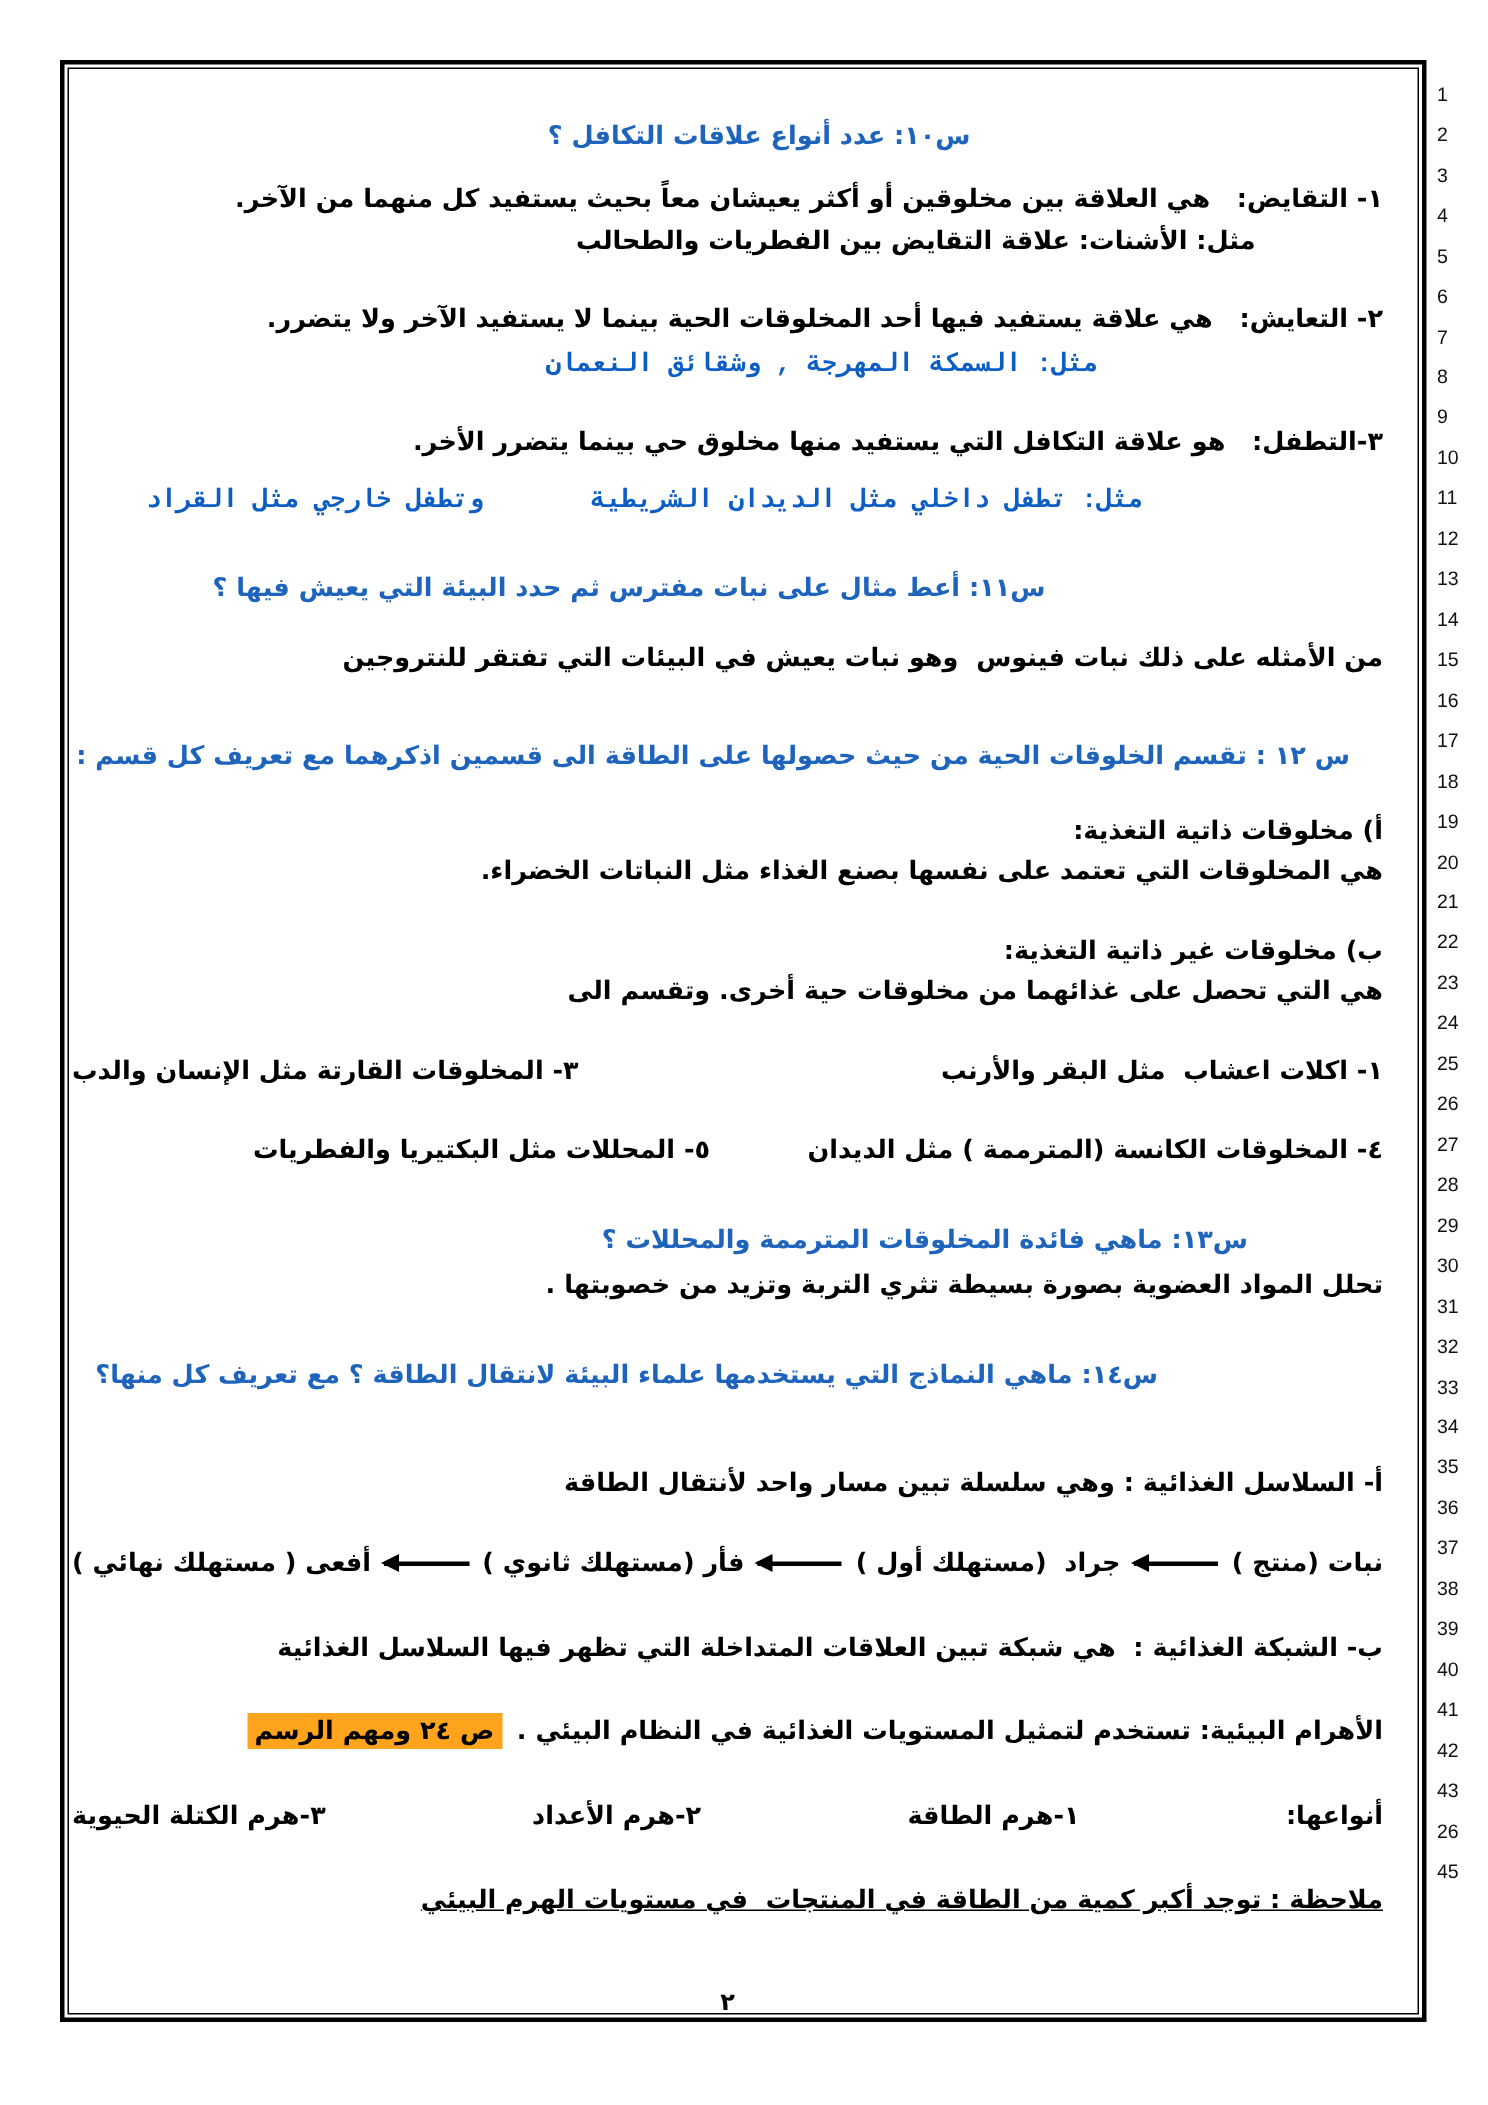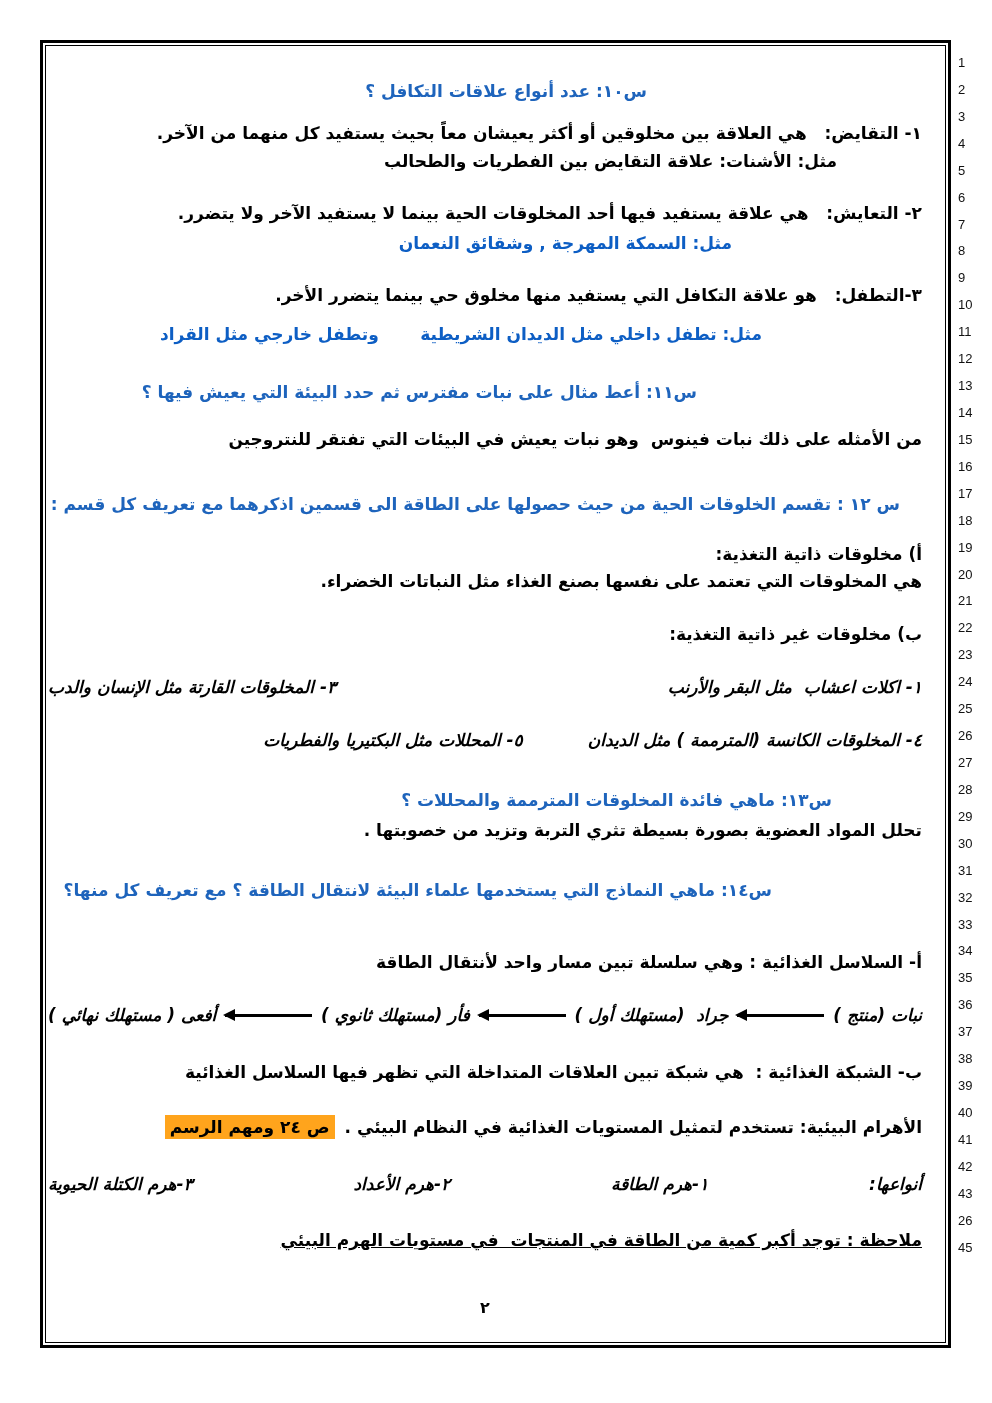--- a/index.html
+++ b/index.html
@@ -8,26 +8,26 @@
           font-family:"DejaVu Sans", sans-serif; color:#000; }
   .frame { position:absolute; left:40px; top:40px; width:911px; height:1308px; border:3px solid #000; }
   .frame-inner { position:absolute; inset:2px; border:1px solid #000; }
   .line-numbers { position:absolute; left:958px; top:50px; width:32px;
                   font-family:"Liberation Sans", sans-serif; font-size:13px; color:#111; }
   .ln { height:26.93px; line-height:26.93px; }
   .content { position:absolute; top:60px; left:48px; width:874px; direction:rtl;
              padding-top:18px; font-weight:bold; font-size:17px; }
   .line { line-height:27px; text-align:right; white-space:pre-wrap; }
   .heading { color:var(--heading-blue, #1e64bc); }
-  .example { color:var(--example-blue, #0d5ec4); }
+  .example { color:var(--example-blue, #0d5ec4);font-family:Liberation Mono, monospace; }
   .row, .row-start, .chain { display:flex; white-space:normal; }
   .row { justify-content:space-between; align-items:baseline; }
   .row-start { gap:65px; align-items:baseline; }
   .chain { align-items:center; }
-  .row span, .row-start span, .chain span { white-space:pre;font-style:italic; }
+  .row span, .row-start span, .chain span { white-space:pre; }
   .chain > span { flex:0 0 auto; }
   .chain-arrow { flex:1 1 60px !important; min-width:38px; max-width:115px; height:3px;
                  background:#000; margin:0 9px; position:relative; }
   .chain-arrow::before { content:""; position:absolute; left:-2px; top:-5.5px; width:0; height:0;
                          border-top:6.5px solid transparent; border-bottom:6.5px solid transparent;
                          border-right:12px solid #000; }
   .highlight { background:var(--highlight-orange, #ffa41c); padding:2px 5px; margin-right:10px; }
   .note { text-decoration:underline; }
   .pagenum { text-align:center; font-size:16px; }
 </style>
@@ -98,20 +98,21 @@
     <div class="line" style="margin-top:25px">٣-التطفل:   هو علاقة التكافل التي يستفيد منها مخلوق حي بينما يتضرر الأخر.</div>
     <div class="line example" style="margin-top:12px; padding-right:160px">مثل: تطفل داخلي مثل الديدان الشريطية       وتطفل خارجي مثل القراد</div>
 
     <div class="line heading" style="margin-top:31px; padding-right:225px">س١١: أعط مثال على نبات مفترس ثم حدد البيئة التي يعيش فيها ؟</div>
     <div class="line" style="margin-top:20px">من الأمثله على ذلك نبات فينوس  وهو نبات يعيش في البيئات التي تفتقر للنتروجين</div>
 
     <div class="line heading" style="margin-top:38px; padding-right:22px">س ١٢ : تقسم الخلوقات الحية من حيث حصولها على الطاقة الى قسمين اذكرهما مع تعريف كل قسم :</div>
     <div class="line" style="margin-top:23px">أ) مخلوقات ذاتية التغذية:</div>
     <div class="line">هي المخلوقات التي تعتمد على نفسها بصنع الغذاء مثل النباتات الخضراء.</div>
     <div class="line" style="margin-top:26px">ب) مخلوقات غير ذاتية التغذية:</div>
+    <div class="line">هي التي تحصل على غذائهما من مخلوقات حية أخرى. وتقسم الى</div>
     <div class="line row" style="margin-top:26px">
         <span>١- اكلات اعشاب  مثل البقر والأرنب</span>
         <span>٣- المخلوقات القارتة مثل الإنسان والدب</span>
       </div>
     <div class="line row-start" style="margin-top:26px">
         <span>٤- المخلوقات الكانسة (المترممة ) مثل الديدان</span>
         <span>٥- المحللات مثل البكتيريا والفطريات</span>
       </div>
 
     <div class="line heading" style="margin-top:33px; padding-right:90px">س١٣: ماهي فائدة المخلوقات المترممة والمحللات ؟</div>

